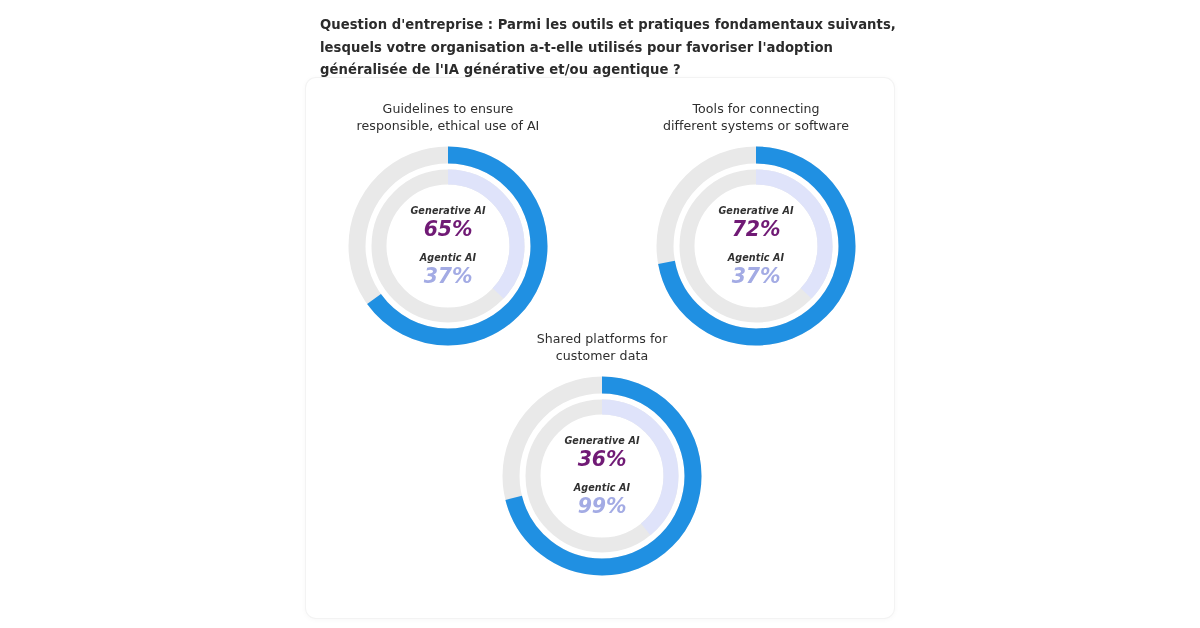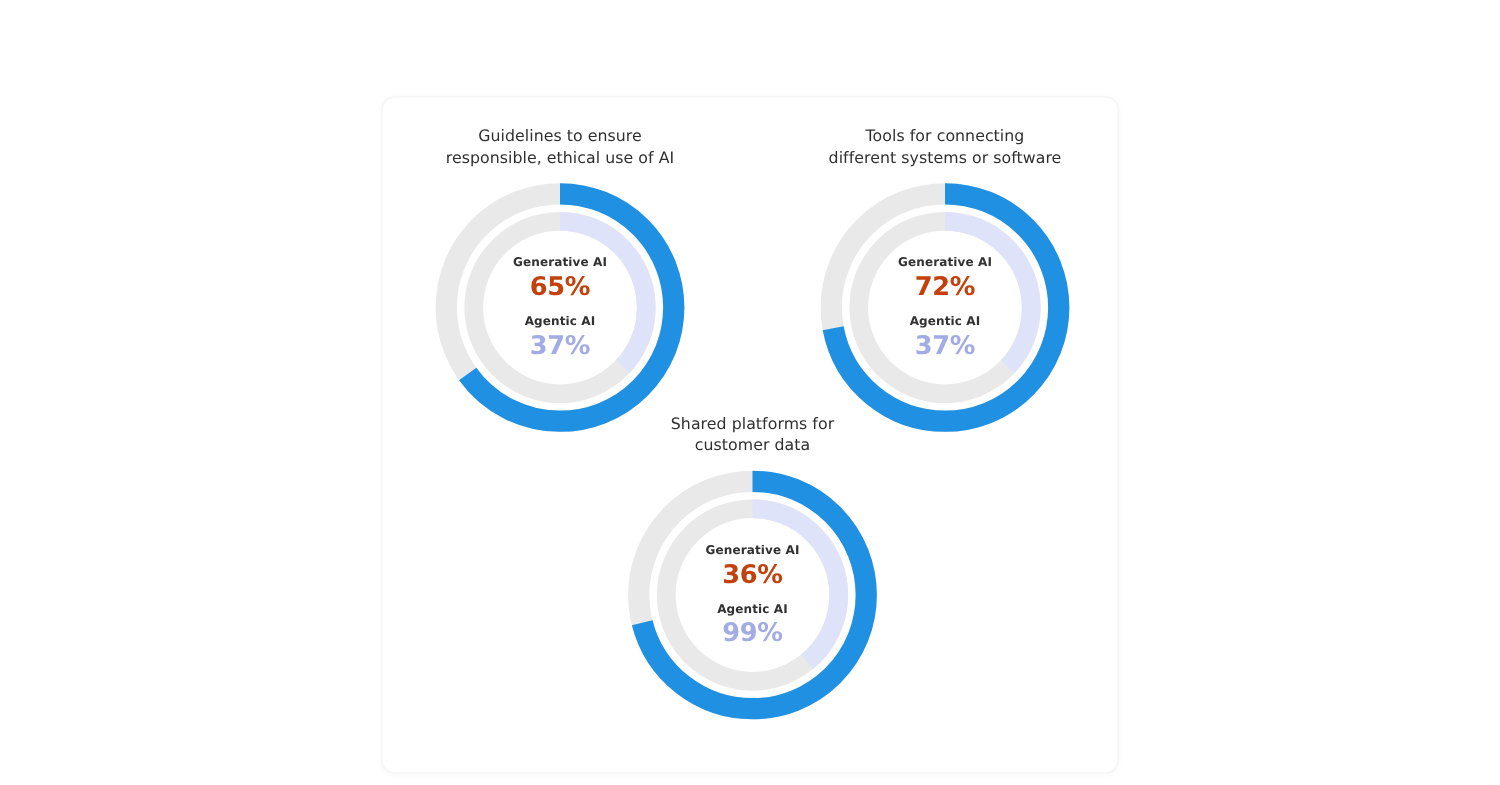--- a/index.html
+++ b/index.html
@@ -84,44 +84,45 @@
     left: 0;
     top: 0;
     width: 208px;
     height: 208px;
     display: flex;
     flex-direction: column;
     align-items: center;
     justify-content: center;
     pointer-events: none;
   }
-  .metric { text-align: center; }
+  .metric { text-align: center; font-style: italic; }
   .metric + .metric { margin-top: 9px; }
 
   .metric-label {
     font-size: 9.6px;
     font-weight: 700;
     color: #313131;
     line-height: 13px;
     letter-spacing: 0.1px;
   }
   .metric-value {
     font-size: 20.5px;
     font-weight: 700;
     line-height: 25px;
     letter-spacing: -0.2px;
   }
-  .metric-gen .metric-value { color: #c2410c; }
+  .metric-gen .metric-value { color: #701a75; }
   .metric-agt .metric-value { color: #a3abe4; }
 </style>
 </head>
 <body>
 
 <div id="stage">
 
+  <div class="question">Question d'entreprise : Parmi les outils et pratiques fondamentaux suivants, lesquels votre organisation a-t-elle utilisés pour favoriser l'adoption généralisée de l'IA générative et/ou agentique ?</div>
 
   <div class="card">
 
     <div class="chart chart-a">
       <div class="chart-title">Guidelines to ensure
 responsible, ethical use of AI</div>
       <div class="donut-wrap">
         <svg viewBox="0 0 208 208">
           <circle cx="104" cy="104" r="91" fill="none" stroke="#e9e9e9" stroke-width="17"></circle>
           <circle class="arc-outer" cx="104" cy="104" r="91" fill="none" stroke="#2090e2" stroke-width="17" transform="rotate(-90 104 104)" stroke-dasharray="371.65041091967254 200.1194520336698"></circle>

